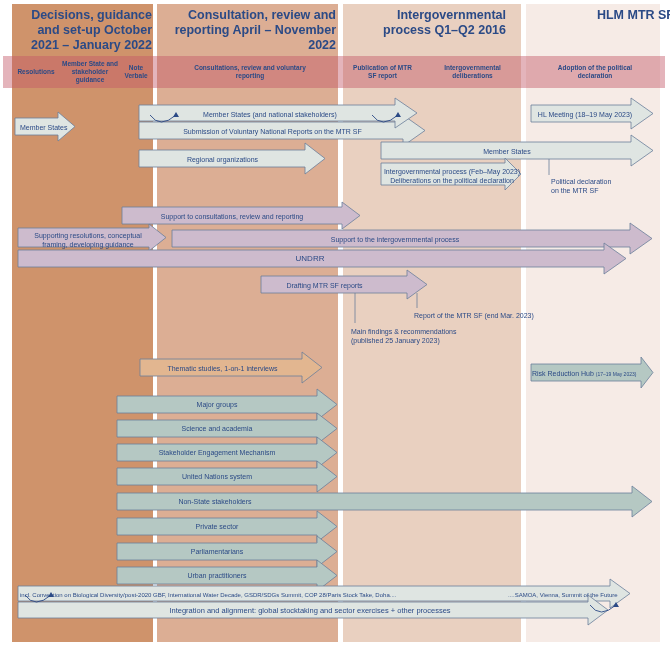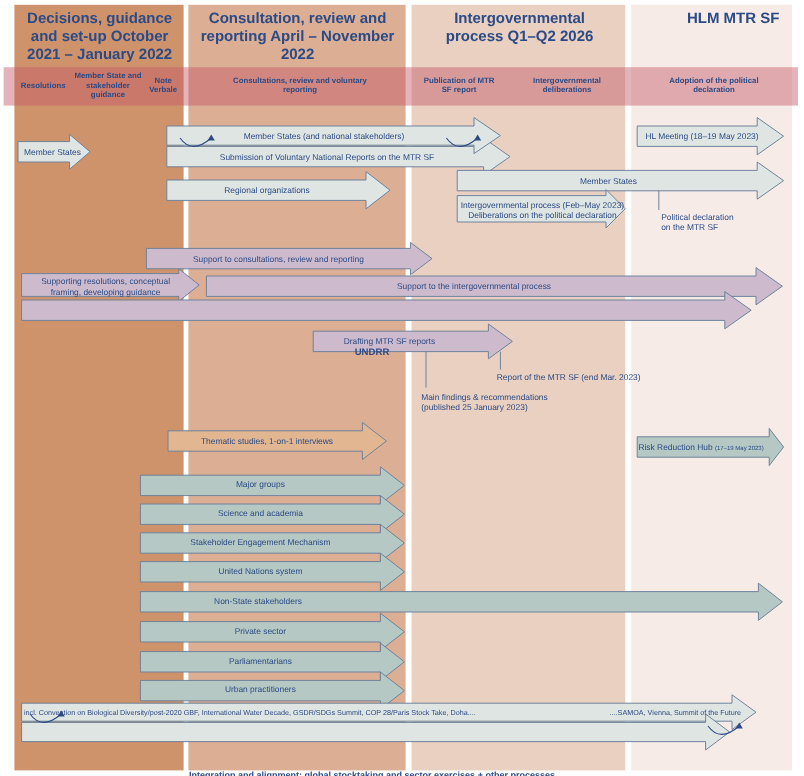--- a/index.html
+++ b/index.html
@@ -2,39 +2,39 @@
 <html><head>
 <meta charset="utf-8">
 <style>
   html,body{margin:0;padding:0;background:#fff;}
   body{width:670px;height:647px;position:relative;overflow:hidden;font-family:"Liberation Sans",sans-serif;color:#2b3e6b;}
   .col{position:absolute;top:4px;height:638px;}
   .col1{left:12px;width:141px;background:#cf936b;}
   .col2{left:157px;width:181px;background:#dcae94;}
   .col3{left:343px;width:178px;background:#e9d0c0;}
   .col4{left:526px;width:134px;background:#f6ebe6;}
-  .phase-title{position:absolute;top:8px;font-weight:bold;font-size:12.5px;line-height:15px;text-align:center;color:#2b4a86;}
+  .phase-title{position:absolute;top:8px;font-weight:bold;font-size:12.5px;line-height:15px;text-align:right;color:#2b4a86;}
   .band{position:absolute;left:3px;top:56px;width:662px;height:32px;background:rgba(196,88,104,0.45);}
   .band-label{position:absolute;font-weight:bold;font-size:6.5px;line-height:8px;text-align:center;color:#2b4a86;display:flex;align-items:center;justify-content:center;height:32px;top:56px;}
   svg{position:absolute;left:0;top:0;}
   .lbl{position:absolute;font-size:7px;line-height:9px;color:#2b4a86;white-space:nowrap;text-align:center;}
-  .lbl.b{font-weight:bold;margin-top:35px;}
+  .lbl.b{font-weight:normal;}
   .note{position:absolute;font-size:7px;line-height:9px;color:#2b4a86;white-space:nowrap;}
 </style>
 </head>
 <body>
 
 <div class="col col1"></div>
 <div class="col col2"></div>
 <div class="col col3"></div>
 <div class="col col4"></div>
 
 <div class="phase-title" style="left:14px;width:138px;">Decisions, guidance and set-up October 2021 – January 2022</div>
 <div class="phase-title" style="left:160px;width:176px;">Consultation, review and reporting April – November 2022</div>
-<div class="phase-title" style="left:360px;width:146px;">Intergovernmental process Q1–Q2 2026</div>
+<div class="phase-title" style="left:360px;width:146px;">Intergovernmental process Q1–Q2 2016</div>
 <div class="phase-title" style="left:548px;width:126px;">HLM MTR SF</div>
 
 <div class="band"></div>
 <div class="band-label" style="left:14px;width:44px;">Resolutions</div>
 <div class="band-label" style="left:60px;width:60px;">Member State and stakeholder guidance</div>
 <div class="band-label" style="left:120px;width:32px;">Note Verbale</div>
 <div class="band-label" style="left:190px;width:120px;">Consultations, review and voluntary reporting</div>
 <div class="band-label" style="left:350px;width:65px;">Publication of MTR SF report</div>
 <div class="band-label" style="left:435px;width:75px;">Intergovernmental deliberations</div>
 <div class="band-label" style="left:545px;width:100px;">Adoption of the political declaration</div>

